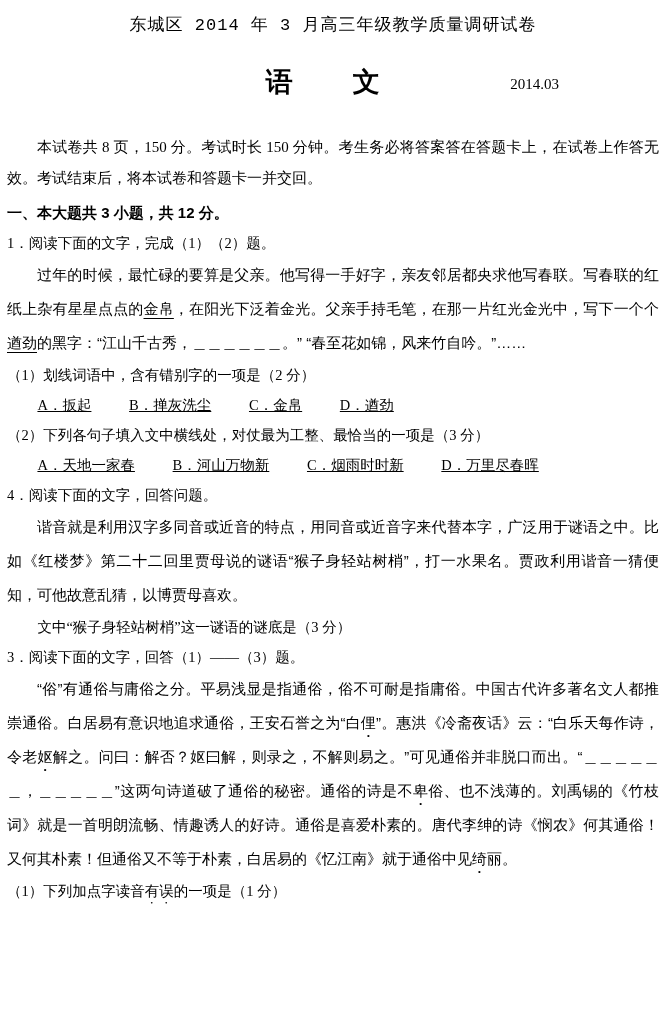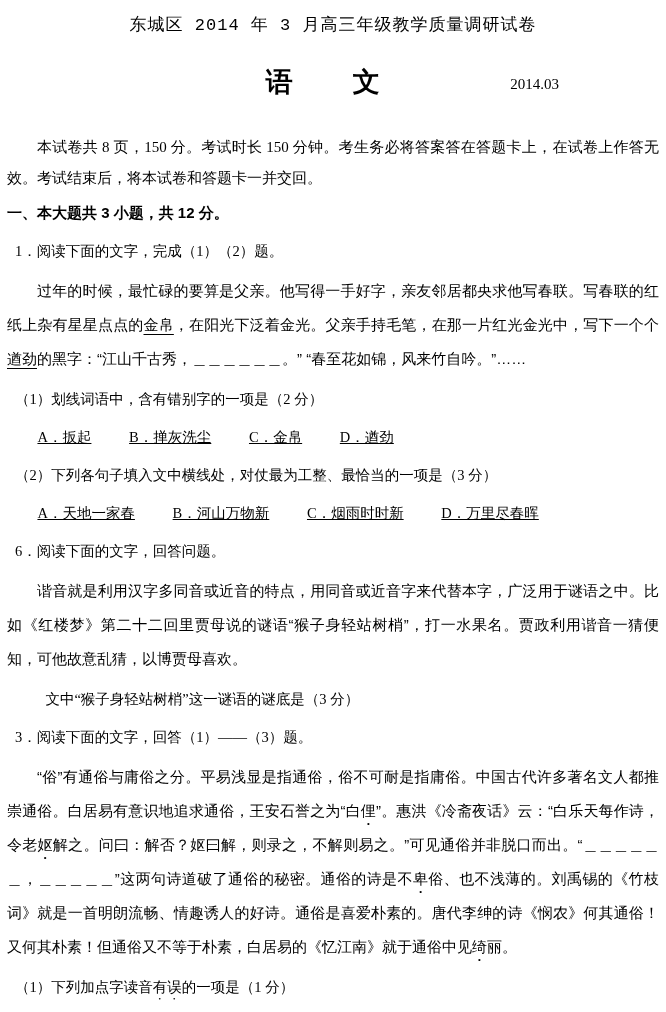--- a/index.html
+++ b/index.html
@@ -20,21 +20,21 @@
   .date { position: absolute; right: 100px; top: 18px; font-size: 15px; }
 
   .intro {
     font-size: 15px; line-height: 31px; text-indent: 2em;
     text-align: justify; margin: 16px 0 0 0;
   }
   .sec {
     font-size: 15px; font-weight: 700; line-height: 31px; margin: 3px 0 0 0;
     font-family: "Liberation Sans", sans-serif;
   }
-  .stem { font-size: 14.5px; line-height: 30px; margin: 8px; }
+  .stem { font-size: 14.5px; line-height: 30px; margin: 0; }
   .passage {
     font-size: 15px; line-height: 34px; text-indent: 2em;
     text-align: justify; margin: 0;
     font-family: "Liberation Sans", sans-serif;
   }
   .opts { font-size: 14.5px; line-height: 30px; margin: 0; padding-left: 2.1em; white-space: nowrap; }
   .opt { display: inline-block; margin-right: 2.6em; text-decoration: underline; }
   .opt:last-child { margin-right: 0; }
   .ind { padding-left: 2.1em; }
 
@@ -68,21 +68,21 @@
   <p class="stem">（1）划线词语中，含有错别字的一项是（2 分）</p>
   <p class="opts">
     <span class="opt">A．扳起</span><span class="opt">B．掸灰洗尘</span><span class="opt">C．金帛</span><span class="opt">D．遒劲</span>
   </p>
 
   <p class="stem">（2）下列各句子填入文中横线处，对仗最为工整、最恰当的一项是（3 分）</p>
   <p class="opts">
     <span class="opt">A．天地一家春</span><span class="opt">B．河山万物新</span><span class="opt">C．烟雨时时新</span><span class="opt">D．万里尽春晖</span>
   </p>
 
-  <p class="stem">6．阅读下面的文字，回答问题。</p>
+  <p class="stem">4．阅读下面的文字，回答问题。</p>
 
   <p class="passage">谐音就是利用汉字多同音或近音的特点，用同音或近音字来代替本字，广泛用于谜语之中。比如《红楼梦》第二十二回里贾母说的谜语“猴子身轻站树梢”，打一水果名。贾政利用谐音一猜便知，可他故意乱猜，以博贾母喜欢。</p>
 
   <p class="stem ind">文中“猴子身轻站树梢”这一谜语的谜底是（3 分）</p>
 
   <p class="stem">3．阅读下面的文字，回答（1）——（3）题。</p>
 
   <p class="passage"><span>“俗”有通俗与庸俗之分。平易浅显是指通俗，俗不可耐是指庸俗。中国古代许多著名文人都推崇通俗。白居易有意识地追求通俗，王安石誉之为“白</span><span class="dot">俚</span><span>”。惠洪《冷斋夜话》云：“白乐天每作诗，令老</span><span class="dot">妪</span><span>解之。问曰：解否？妪曰解，则录之，不解则易之。”可见通俗并非脱口而出。“＿＿＿＿＿＿，＿＿＿＿＿”这两句诗道破了通俗的秘密。通俗的诗是不</span><span class="dot">卑</span><span>俗、也不浅薄的。刘禹锡的《竹枝词》就是一首明朗流畅、情趣诱人的好诗。通俗是喜爱朴素的。唐代李绅的诗《悯农》何其通俗！又何其朴素！但通俗又不等于朴素，白居易的《忆江南》就于通俗中见</span><span class="dot">绮</span><span>丽。</span></p>
 
   <p class="stem"><span>（1）下列加点字读音</span><span class="dot">有误</span><span>的一项是（1 分）</span></p>

